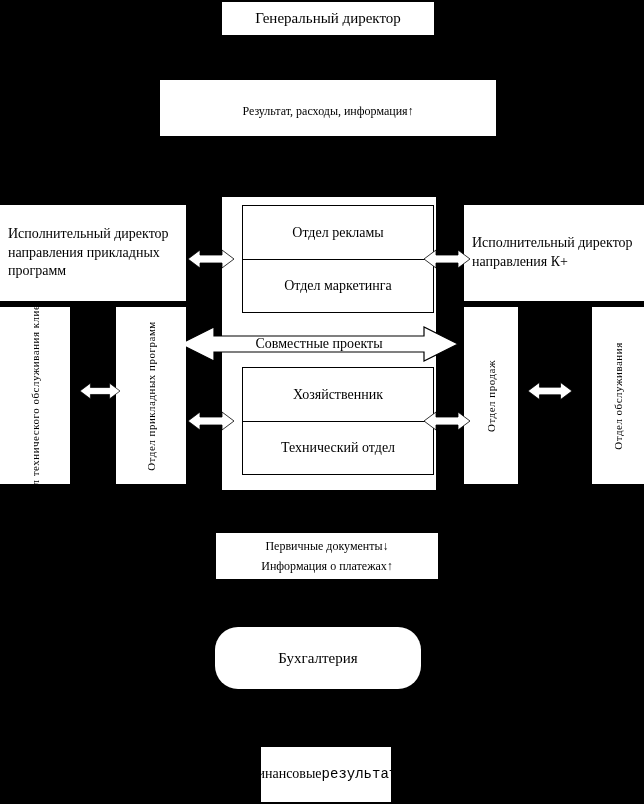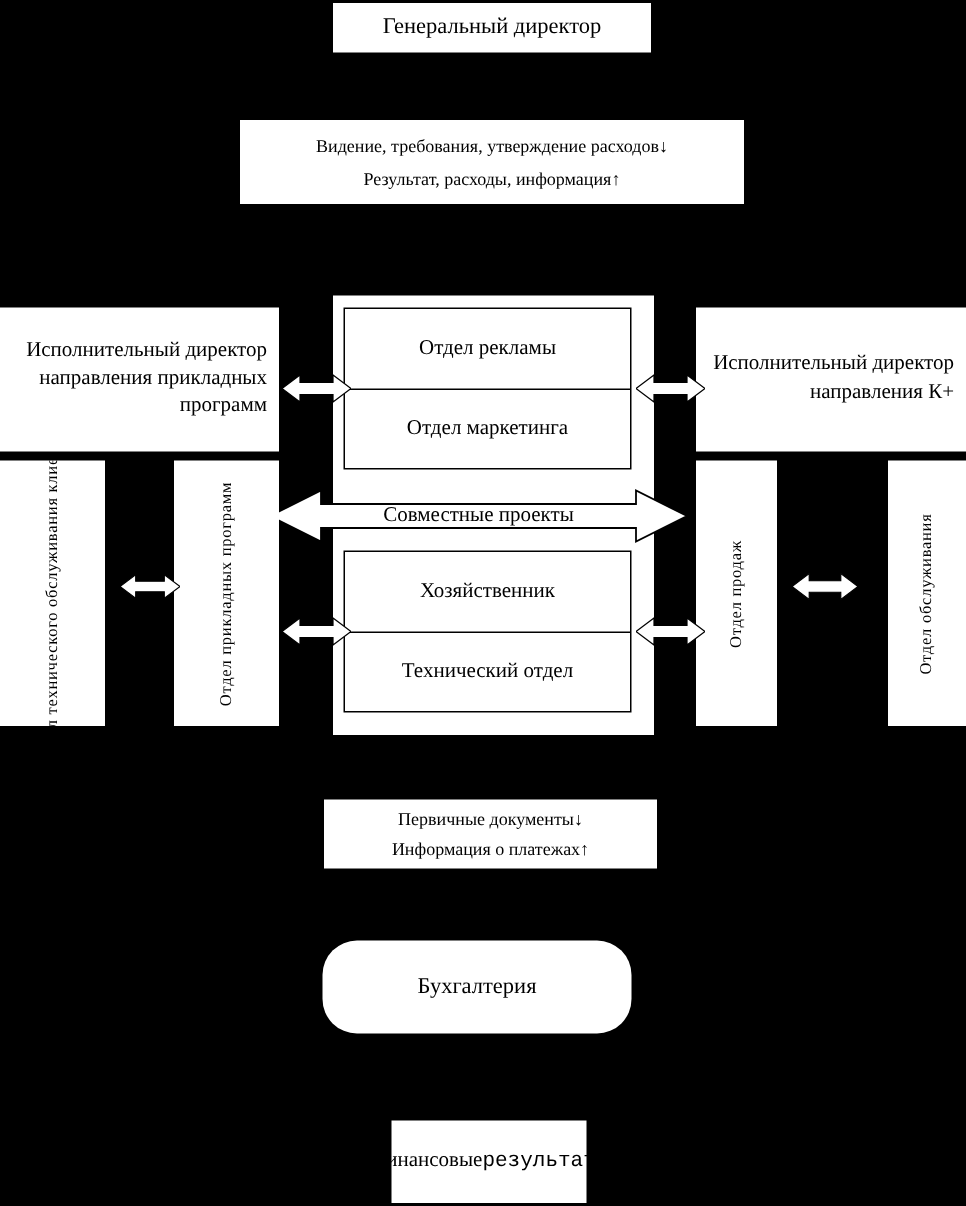--- a/index.html
+++ b/index.html
@@ -16,21 +16,21 @@
     font-family: "Liberation Serif", "DejaVu Serif", serif;
     color: #000000;
   }
   .box {
     position: absolute;
     background: #ffffff;
     box-sizing: border-box;
     display: flex;
     align-items: center;
     justify-content: center;
-    text-align: right;
+    text-align: left;
     line-height: 1.35;
   }
   .plain {
     border: none;
   }
   .t14 { font-size: 14px; }
   .t15 { font-size: 15px; }
   .t12 { font-size: 12px; }
 
   
@@ -57,21 +57,21 @@
   #central-container {
     position: absolute;
     left: 222px;
     top: 197px;
     width: 214px;
     height: 293px;
     background: #ffffff;
   }
   .inner-stack {
     position: absolute;
-    left: 7px;
+    left: 20px;
     width: 192px;
     border: 1px solid #000000;
     box-sizing: border-box;
     background: #ffffff;
   }
   .inner-cell {
     height: 53px;
     display: flex;
     align-items: center;
     justify-content: center;
@@ -115,21 +115,20 @@
 </head>
 <body>
 
 <div id="stage">
 
   <div class="box plain t15" style="left:222px; top:2px; width:212px; height:33px;">
     <span>Генеральный директор</span>
   </div>
 
   <div class="box plain t12" style="left:160px; top:80px; width:336px; height:56px; flex-direction:column; justify-content:center;">
-    <span style="display:block;">Видение, требования, утверждение расходов↓</span>
     <span style="display:block; margin-top:6px;">Результат, расходы, информация↑</span>
   </div>
 
   <div class="box plain t14" style="left:0px; top:205px; width:186px; height:96px; padding:0 8px;">
     <span>Исполнительный директор направления прикладных программ</span>
   </div>
 
   <div class="box plain t14" style="left:464px; top:205px; width:180px; height:96px; padding:0 8px;">
     <span>Исполнительный директор направления К+</span>
   </div>

